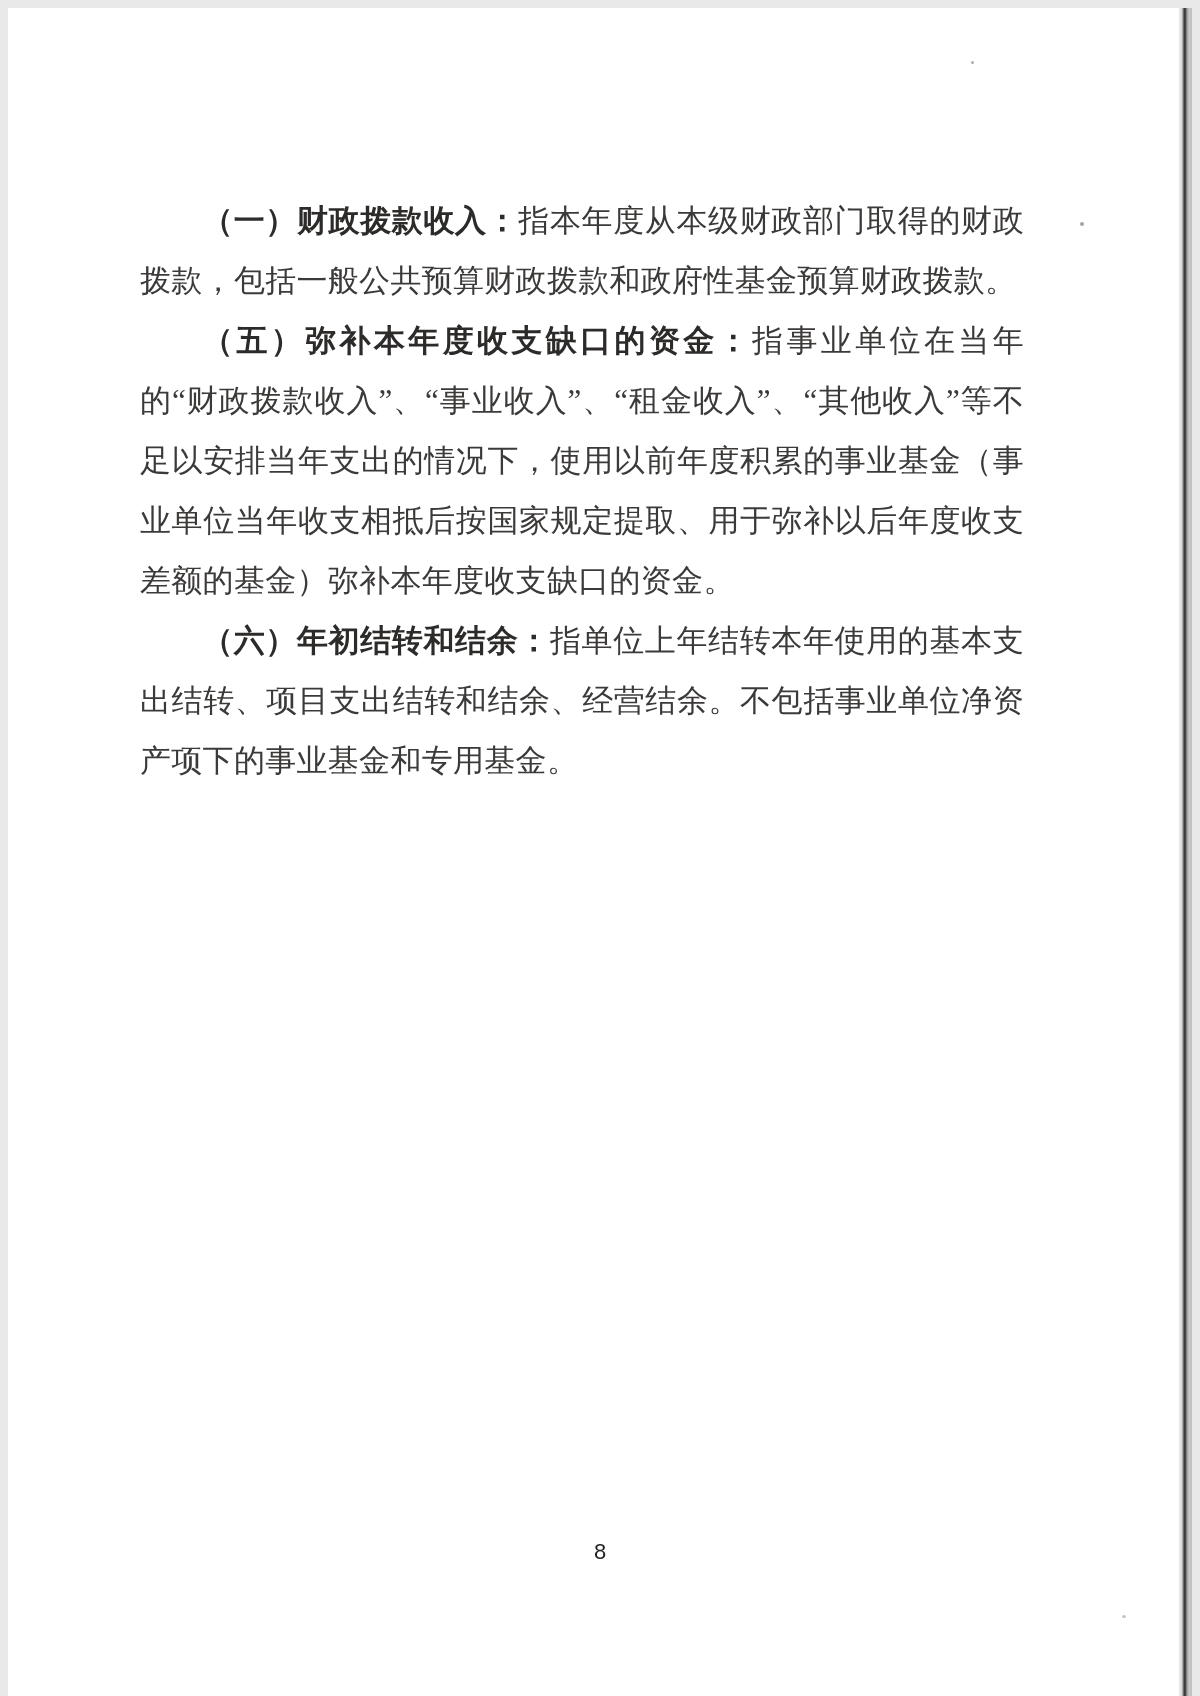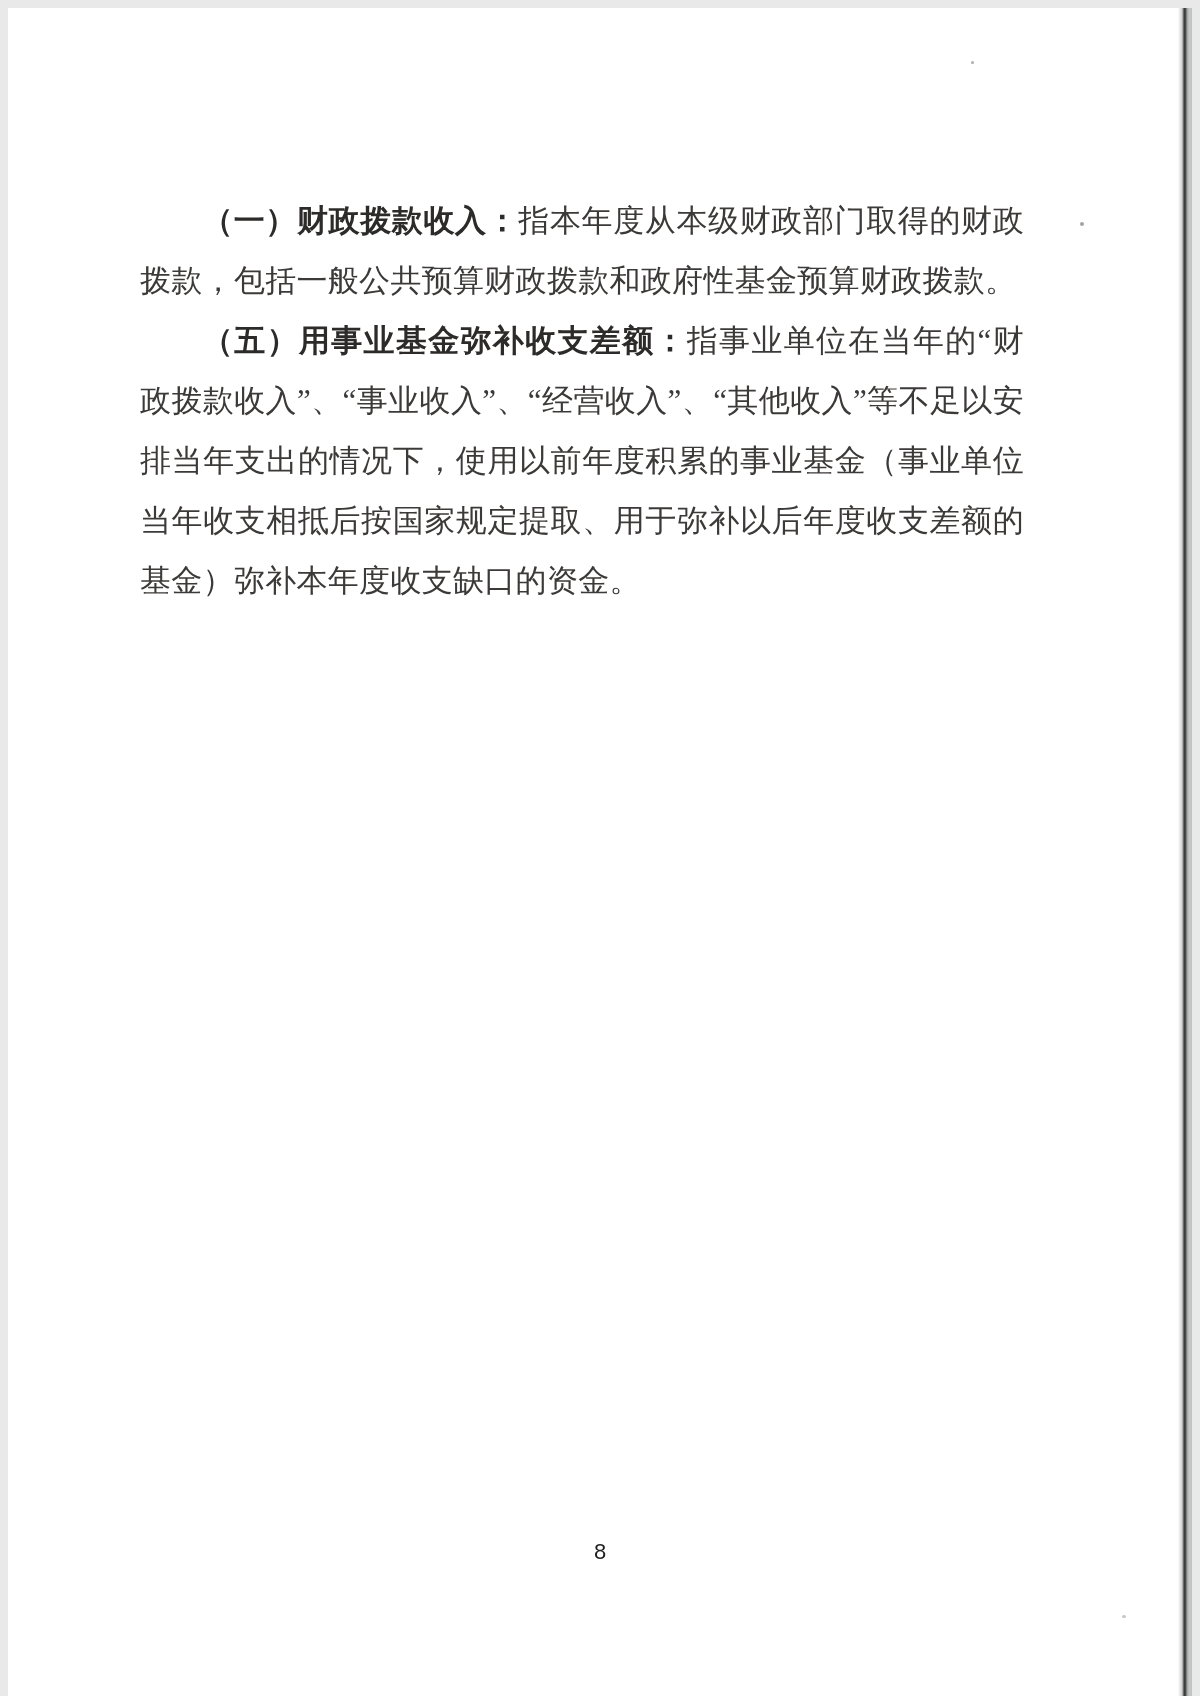--- a/index.html
+++ b/index.html
@@ -78,21 +78,24 @@
 </head>
 <body>
 
 <div class="page">
 
   <div class="content">
     <p>
       <span class="lead">（一）财政拨款收入：</span><span class="body-text">指本年度从本级财政部门取得的财政拨款，包括一般公共预算财政拨款和政府性基金预算财政拨款。</span>
     </p>
     <p>
-      <span class="lead">（五）用事业基金弥补收支差额：</span><span class="body-text">指事业单位在当年的“财政拨款收入”、“事业收入”、“经营收入”、“其他收入”等不足以安排当年支出的情况下，使用以前年度积累的事业基金（事业单位当年收支相抵后按国家规定提取、用于弥补以后年度收支差额的基金）弥补本年度收支缺口的资金。</span>
+      <span class="lead">（五）弥补本年度收支缺口的资金：</span><span class="body-text">指事业单位在当年的“财政拨款收入”、“事业收入”、“租金收入”、“其他收入”等不足以安排当年支出的情况下，使用以前年度积累的事业基金（事业单位当年收支相抵后按国家规定提取、用于弥补以后年度收支差额的基金）弥补本年度收支缺口的资金。</span>
+    </p>
+    <p>
+      <span class="lead">（六）年初结转和结余：</span><span class="body-text">指单位上年结转本年使用的基本支出结转、项目支出结转和结余、经营结余。不包括事业单位净资产项下的事业基金和专用基金。</span>
     </p>
   </div>
 
   <div class="page-number">8</div>
 
   <div class="scan-edge"></div>
   <div class="speck speck-1"></div>
   <div class="speck speck-2"></div>
   <div class="speck speck-3"></div>
 

